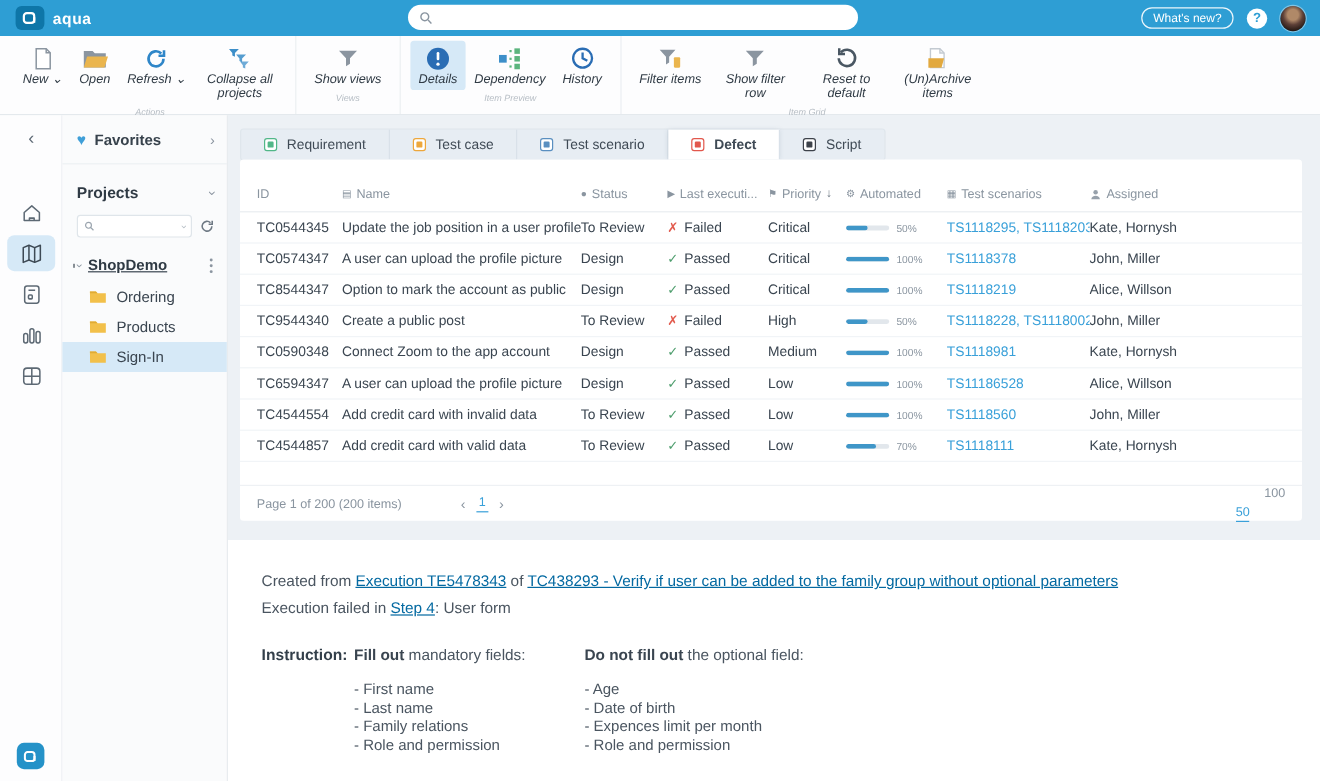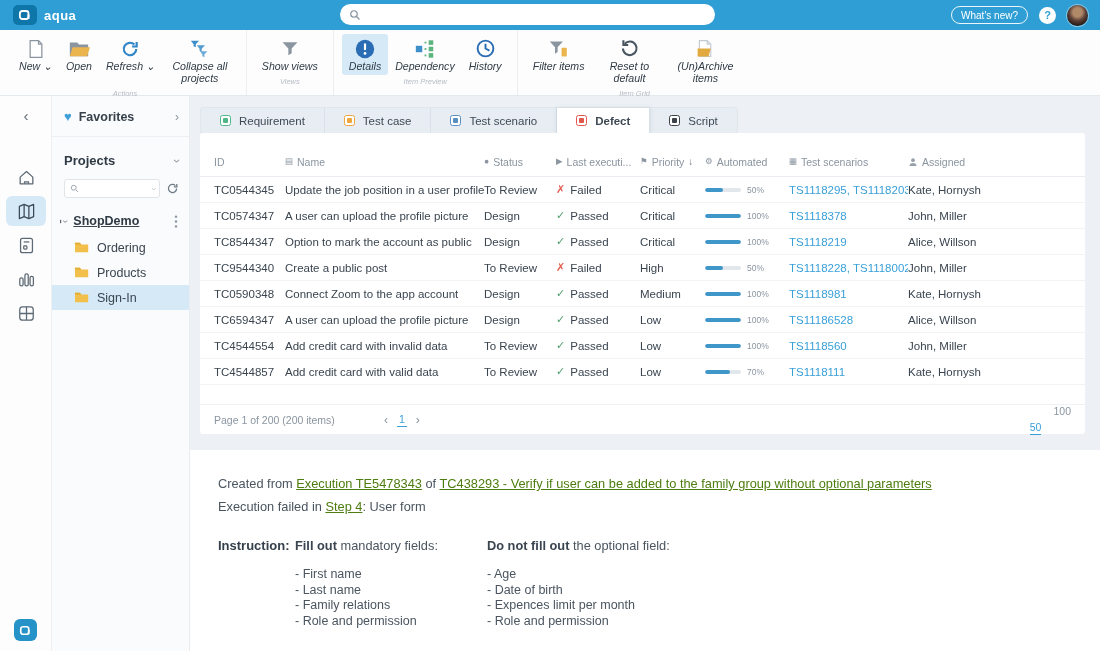--- a/index.html
+++ b/index.html
@@ -87,21 +87,21 @@
   .pg-summary { width:155px; }
   .pg-nav { display:flex; align-items:center; gap:9px; margin-left:15px; }
   .pg-arrow { color:#8a95a0; cursor:pointer; font-size:12px; }
   .pg-cur { color:#39a0d9; border-bottom:1px solid #39a0d9; padding:0 2px 1px; cursor:pointer; }
   .pg-sizes { margin-left:auto; display:flex; gap:12px; }
   .pg-size { color:#8a95a0; cursor:pointer; }
   .pg-size.sel { color:#39a0d9; border-bottom:1px solid #39a0d9; padding-bottom:1px;margin-top:16px; }
 
   
   .details { position:absolute; left:190px; top:450px; width:910px; height:201px; background:#fff; padding:26px 20px 0 28px; font-size:12.8px; color:#4a5560; }
-  .dlink { color:#4d7c0f; text-decoration:underline; cursor:pointer; }
+  .dlink { color:#0369a1; text-decoration:underline; cursor:pointer; }
   .dline2 { margin-top:8px; }
   .instr { display:flex; margin-top:24px; align-items:flex-start; }
   .instr-label { width:77px; font-weight:700; color:#333f4a; font-size:13px; }
   .instr-col1 { width:192px; }
   .instr-head b { color:#3a4550; }
   .instr-list { margin-top:14px; line-height:15.6px; font-size:12.5px; }
 </style>
 </head>
 <body>
 
@@ -230,20 +230,28 @@
     <div class="rgroup">
       <div class="rbtns">
         <div class="rbtn">
           <span class="ric">
             <svg width="21" height="21" viewBox="0 0 24 24">
               <path d="M2 4h15l-6 6.5V16l-3 2v-7.5L2 4z" fill="#8b95a0"></path>
               <rect x="15.5" y="11" width="6" height="10" rx="1" fill="#eab54e"></rect>
             </svg>
           </span>
           <span class="rlbl">Filter items</span>
+        </div>
+        <div class="rbtn">
+          <span class="ric">
+            <svg width="20" height="20" viewBox="0 0 24 24">
+              <path d="M3 4h18l-7 7.5V17l-4 2.5v-8L3 4z" fill="#8b95a0"></path>
+            </svg>
+          </span>
+          <span class="rlbl">Show filter row</span>
         </div>
         <div class="rbtn">
           <span class="ric">
             <svg width="21" height="21" viewBox="0 0 24 24" fill="none" stroke="#4a5763" stroke-width="2.4">
               <path d="M6.5 6.5a7.8 7.8 0 1 1-2 5.5"></path>
               <path d="M5 2.5V8h5.5"></path>
             </svg>
           </span>
           <span class="rlbl">Reset to default</span>
         </div>

